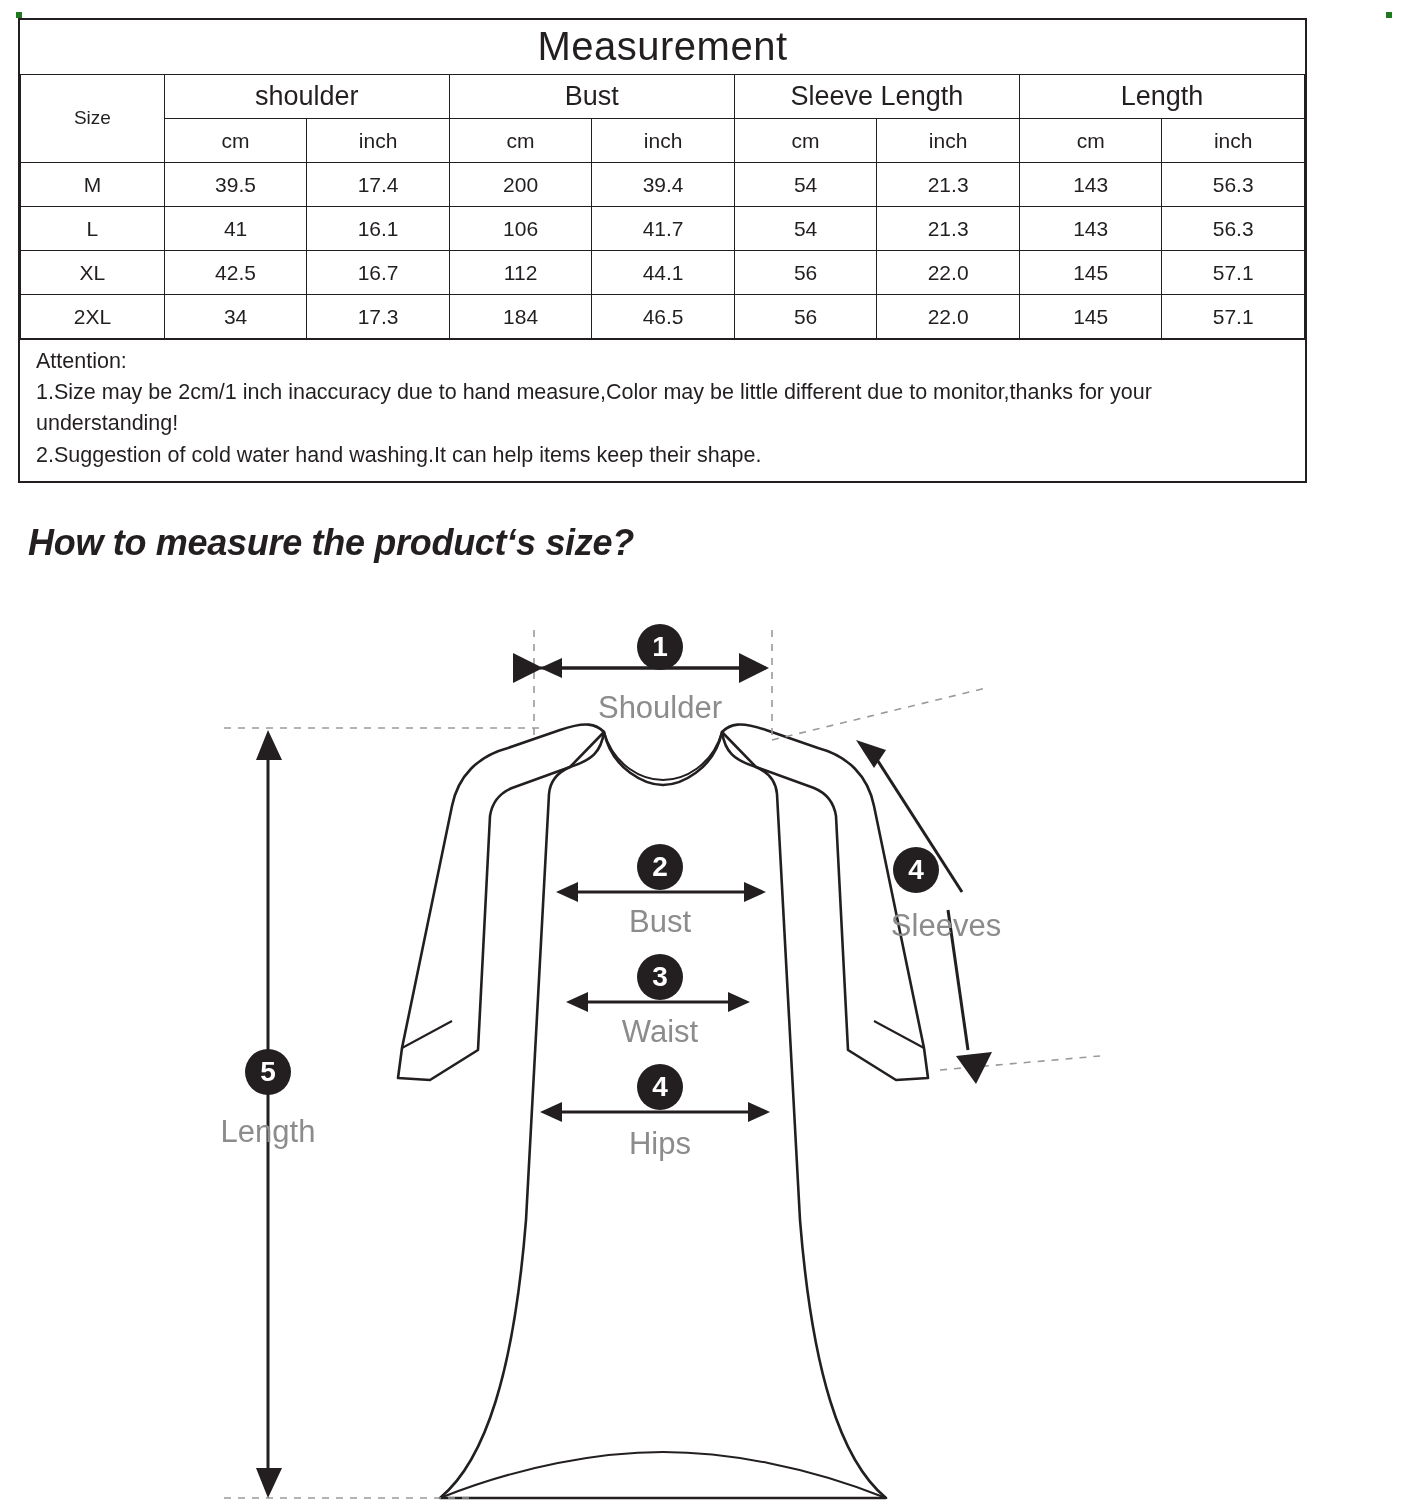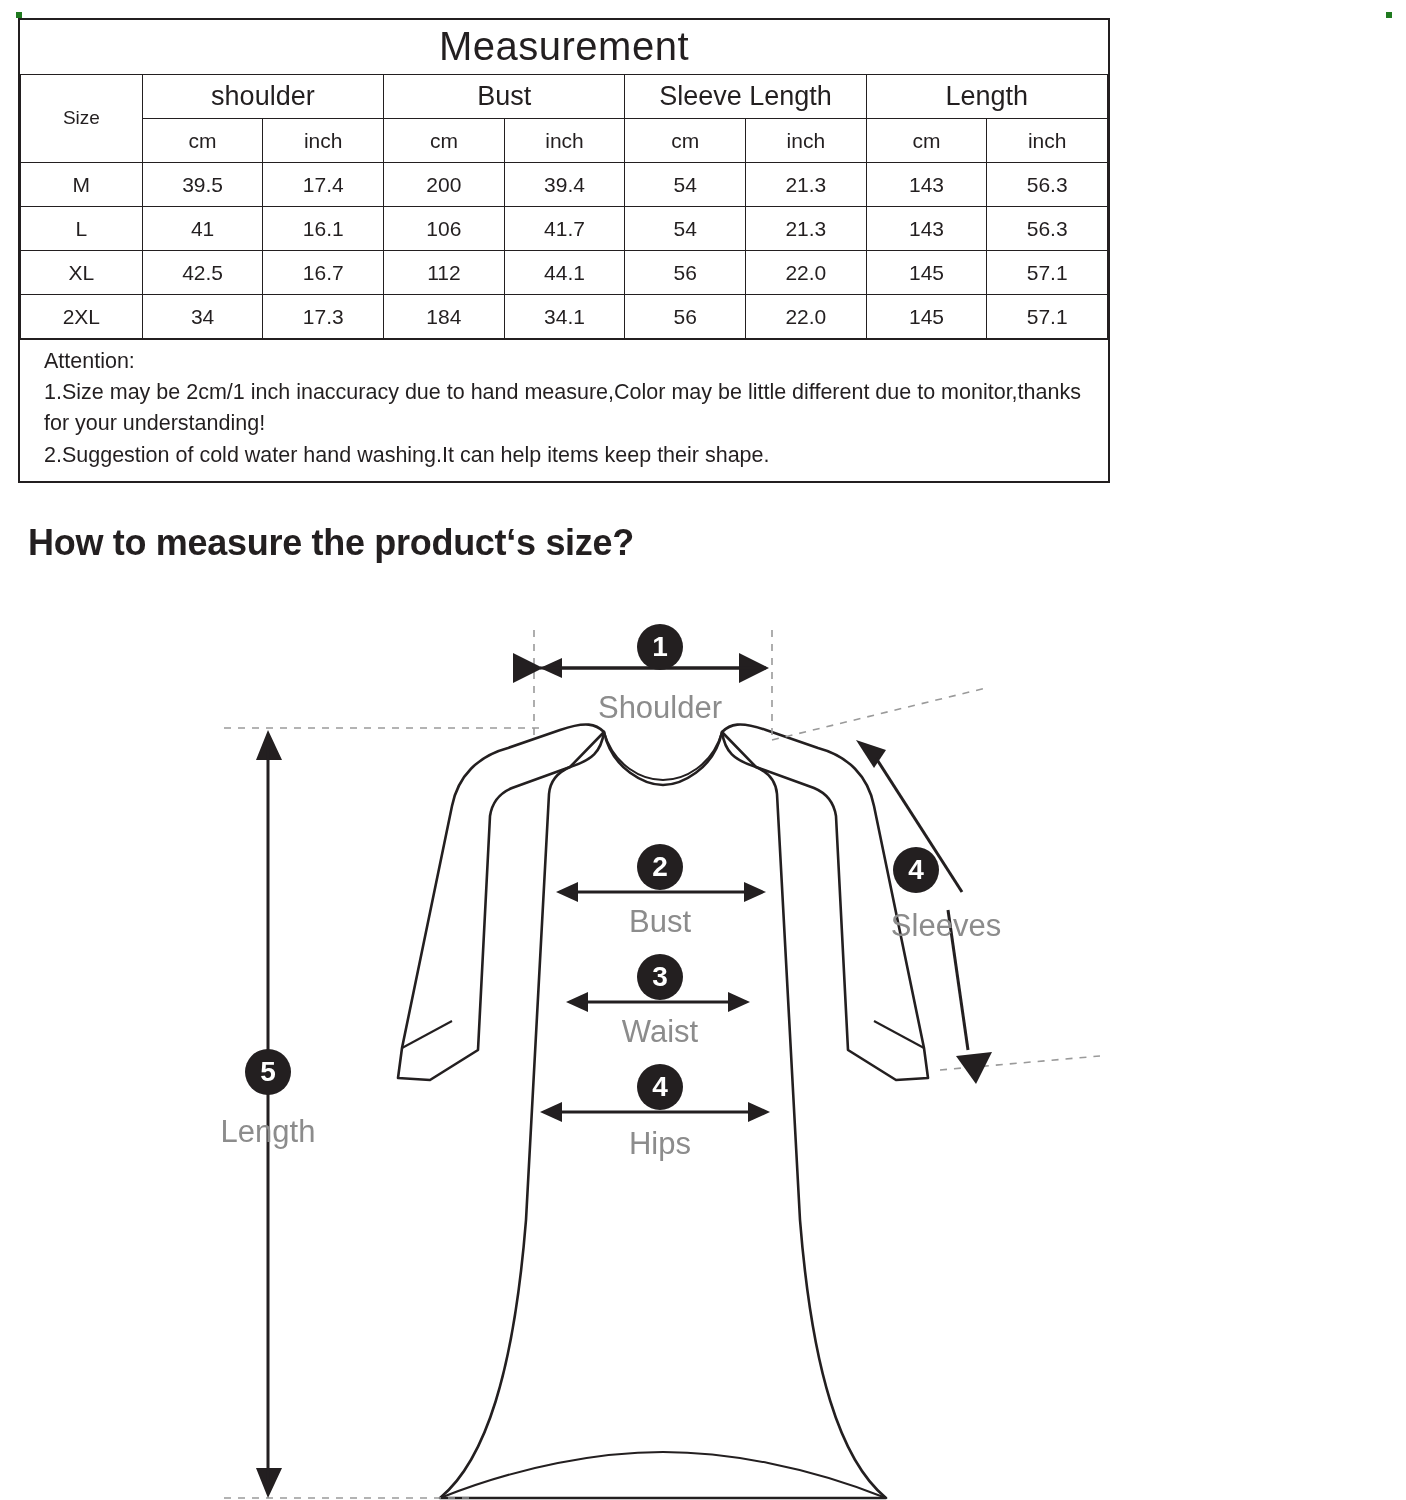--- a/index.html
+++ b/index.html
@@ -14,21 +14,21 @@
     color: #231f20;
     position: relative;
     overflow: hidden;
   }
 
   
   .table-wrap {
     position: absolute;
     left: 18px;
     top: 18px;
-    width: 1092px;
+    width: 1289px;
     border: 2px solid #231f20;
     box-sizing: border-box;
     background: #fff;
   }
   .table-title {
     text-align: center;
     font-size: 40px;
     font-weight: normal;
     letter-spacing: 0.5px;
     padding: 6px 0 8px 0;
@@ -52,35 +52,36 @@
     font-size: 19px;
   }
   table.measure .grp {
     font-size: 27px;
   }
   table.measure col.c0 { width: 11.2%; }
   table.measure col.unit { width: 11.1%; }
 
   .attention {
     border-top: 1px solid #231f20;
-    padding: 6px 8px 10px 24px;
+    padding: 6px 8px 10px 16px;
     font-size: 21.5px;
     line-height: 1.45;
   }
   .attention .att-head { display: block; }
 
   
   .howto-title {
     position: absolute;
     left: 28px;
     top: 522px;
     font-size: 36px;
     font-weight: bold;
     color: #231f20;
     letter-spacing: -0.3px;
+    font-style: italic;
   }
   .diagram {
     position: absolute;
     left: 0;
     top: 580px;
     width: 1406px;
     height: 920px;
   }
   .tick {
     position: absolute;
@@ -161,21 +162,21 @@
         <td>56</td>
         <td>22.0</td>
         <td>145</td>
         <td>57.1</td>
       </tr>
       <tr>
         <td>2XL</td>
         <td>34</td>
         <td>17.3</td>
         <td>184</td>
-        <td>34.1</td>
+        <td>46.5</td>
         <td>56</td>
         <td>22.0</td>
         <td>145</td>
         <td>57.1</td>
       </tr>
     </tbody>
   </table>
 
   <div class="attention">
     <span class="att-head">Attention:</span>

